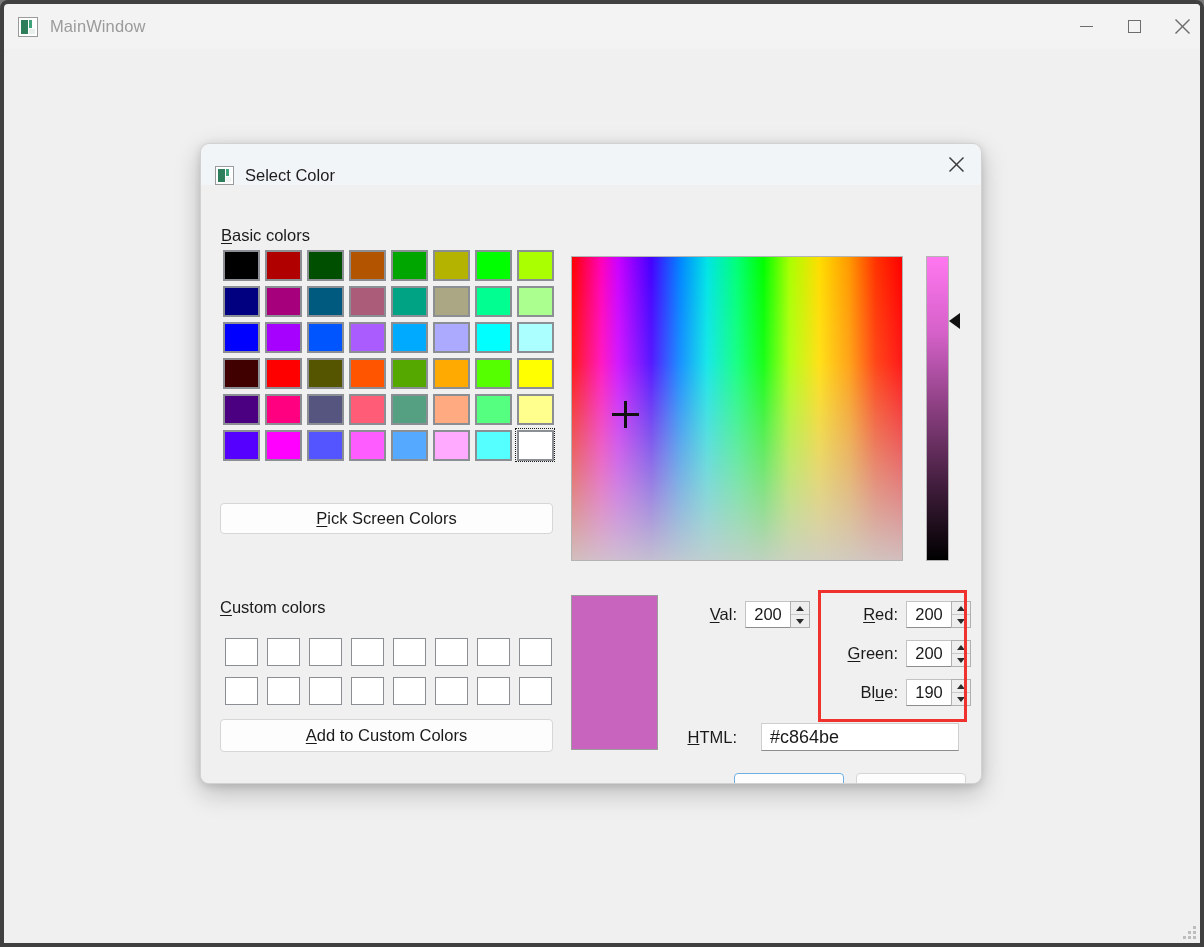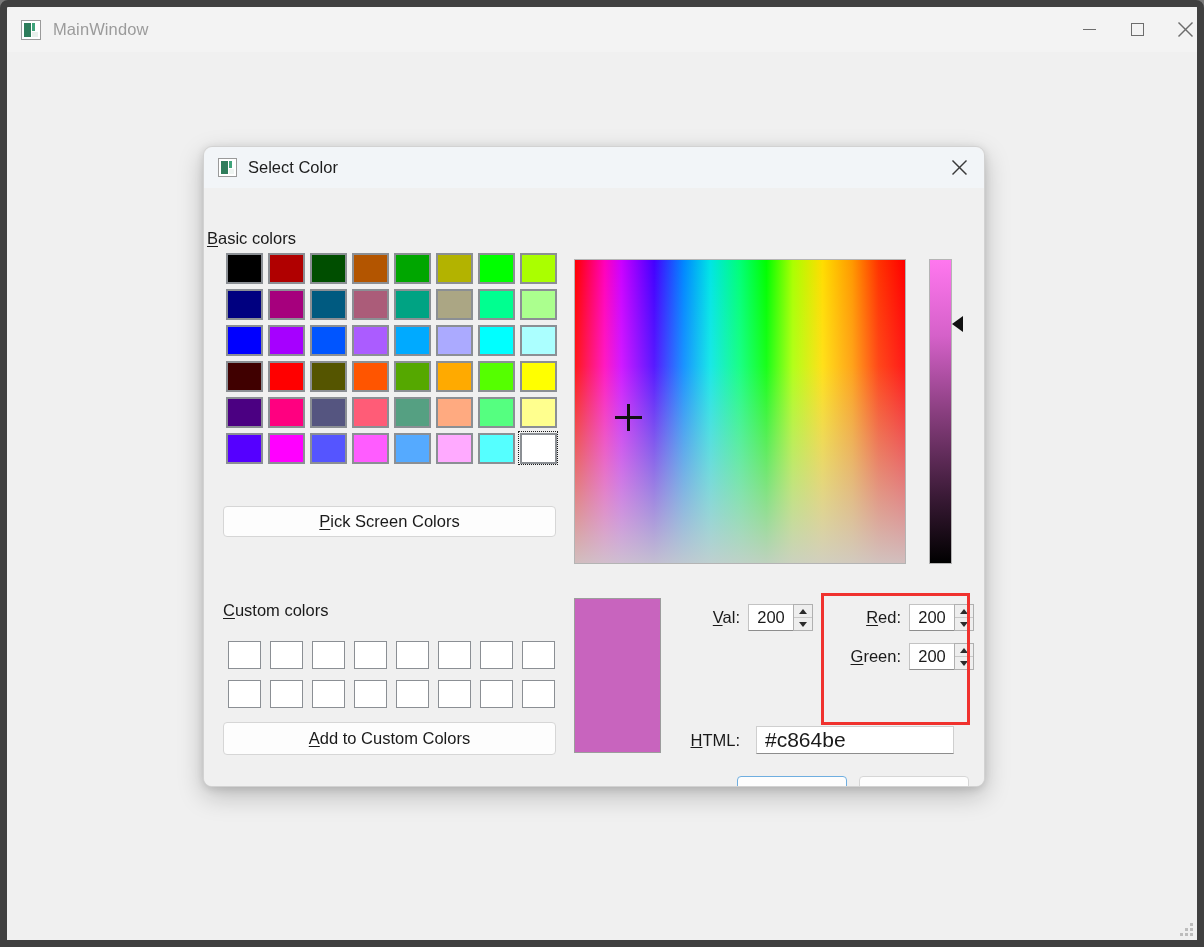--- a/index.html
+++ b/index.html
@@ -10,21 +10,21 @@
     font-family: "Liberation Sans", sans-serif;
     background: #7a7a7a;
   }
 
   
   #app-window {
     position: absolute;
     left: 0; top: 0;
     width: 1204px; height: 947px;
     background: #f0f0f0;
-    border: 7px solid #404040;
+    border: 4px solid #404040;
     border-top-left-radius: 8px;
     border-top-right-radius: 8px;
     overflow: hidden;
     text-decoration: underline;
   }
 
   #titlebar {
     position: absolute; left: 0; top: 0;
     width: 1202px; height: 45px;
     background: #f3f3f3;
@@ -97,21 +97,21 @@
     background: #f0f0f0;
     border: 1px solid #d2d2d2;
     border-radius: 9px;
     box-shadow: 0 9px 26px rgba(0,0,0,0.22), 0 2px 8px rgba(0,0,0,0.12);
     overflow: hidden;
   }
   #dialog-titlebar {
     position: absolute; left: 0; top: 0;
     width: 780px; height: 41px;
     background: #f2f5f8;
-    display: flex; align-items: center;
+    display: flex; align-items: flex-end;
     border-top-left-radius: 9px; border-top-right-radius: 9px;
   }
   #dlg-icon {
     width: 19px; height: 19px; margin-left: 14px;
     border: 1px solid #9a9a9a; background: #fff; position: relative; flex:none;
   }
   #dlg-icon .sq1 { position: absolute; left: 2px; top: 2px; width: 7px; height: 13px; background: #2e7d5b; }
   #dlg-icon .sq2 { position: absolute; left: 10px; top: 2px; width: 3px; height: 7px; background: #3fa37a; }
   #dlg-icon .sq3 { position: absolute; left: 10px; top: 10px; width: 5px; height: 5px; background: #eef4f1; }
   #dlg-title {
@@ -252,26 +252,26 @@
   #red-highlight-box {
     position: absolute;
     left: 617px; top: 405px;
     width: 149px; height: 132px;
     border: 3px solid #f0322e;
   }
 
   #html-row { position: absolute; left: 478px; top: 538px; display: flex; align-items: center; }
   #html-label { width: 58px; text-align: right; font-size: 16.5px; color: #1a1a1a; }
   #html-input {
-    margin-left: 16px;
+    margin-left: 24px;
     width: 198px; height: 28px;
     background: #ffffff;
     border: 1px solid #cfcfcf;
     border-bottom: 1px solid #8d8d8d;
-    font-size: 21px; color: #1a1a1a;
+    font-size: 18px; color: #1a1a1a;
     display: flex; align-items: center;
     padding-left: 8px;
     font-family: "Liberation Sans", sans-serif;
   }
 
   #ok-button {
     position: absolute; left: 533px; top: 588px;
     width: 110px; height: 33px;
     background: #fdfdfd;
     border: 1px solid #6faee0;
@@ -343,21 +343,21 @@
       <div id="dlg-close">
         <svg width="17" height="17" viewBox="0 0 17 17">
           <line x1="1.5" y1="1.5" x2="15.5" y2="15.5" stroke="#3a3a3a" stroke-width="1.5"></line>
           <line x1="15.5" y1="1.5" x2="1.5" y2="15.5" stroke="#3a3a3a" stroke-width="1.5"></line>
         </svg>
       </div>
     </div>
 
     <div id="dlg-body">
 
-      <div class="section-label" style="left:3px; top:60px; transform:translateY(-100%);text-align:center;">
+      <div class="section-label" style="left:20px; top:60px; transform:translateY(-100%);text-align:center;">
         <u>B</u><span id="basic-label-rest">asic colors</span>
       </div>
 
       <div id="basic-colors-grid">
           <div class="swatch-cell">
             <div class="swatch" style="background: rgb(0, 0, 0);"></div>
           </div>
           <div class="swatch-cell">
             <div class="swatch" style="background: rgb(176, 0, 0);"></div>
           </div>
@@ -616,20 +616,34 @@
               <div class="spin-btns">
                 <div class="spin-btn up">
                   <span class="tri-up"></span>
                 </div>
                 <div class="spin-btn down">
                   <span class="tri-down"></span>
                 </div>
               </div>
             </div>
           </div>
+          <div class="grp-row">
+            <div class="field-label">Bl<u>u</u>e:</div>
+            <div class="spin-wrap">
+              <div class="spin-input">190</div>
+              <div class="spin-btns">
+                <div class="spin-btn up">
+                  <span class="tri-up"></span>
+                </div>
+                <div class="spin-btn down">
+                  <span class="tri-down"></span>
+                </div>
+              </div>
+            </div>
+          </div>
         </div>
       <div id="red-highlight-box" style="border-color: rgb(240, 50, 46);"></div>
 
       <div id="html-row">
         <div id="html-label">
           <u>H</u><span id="html-label-rest">TML:</span>
         </div>
         <div id="html-input">#c864be</div>
       </div>
 

